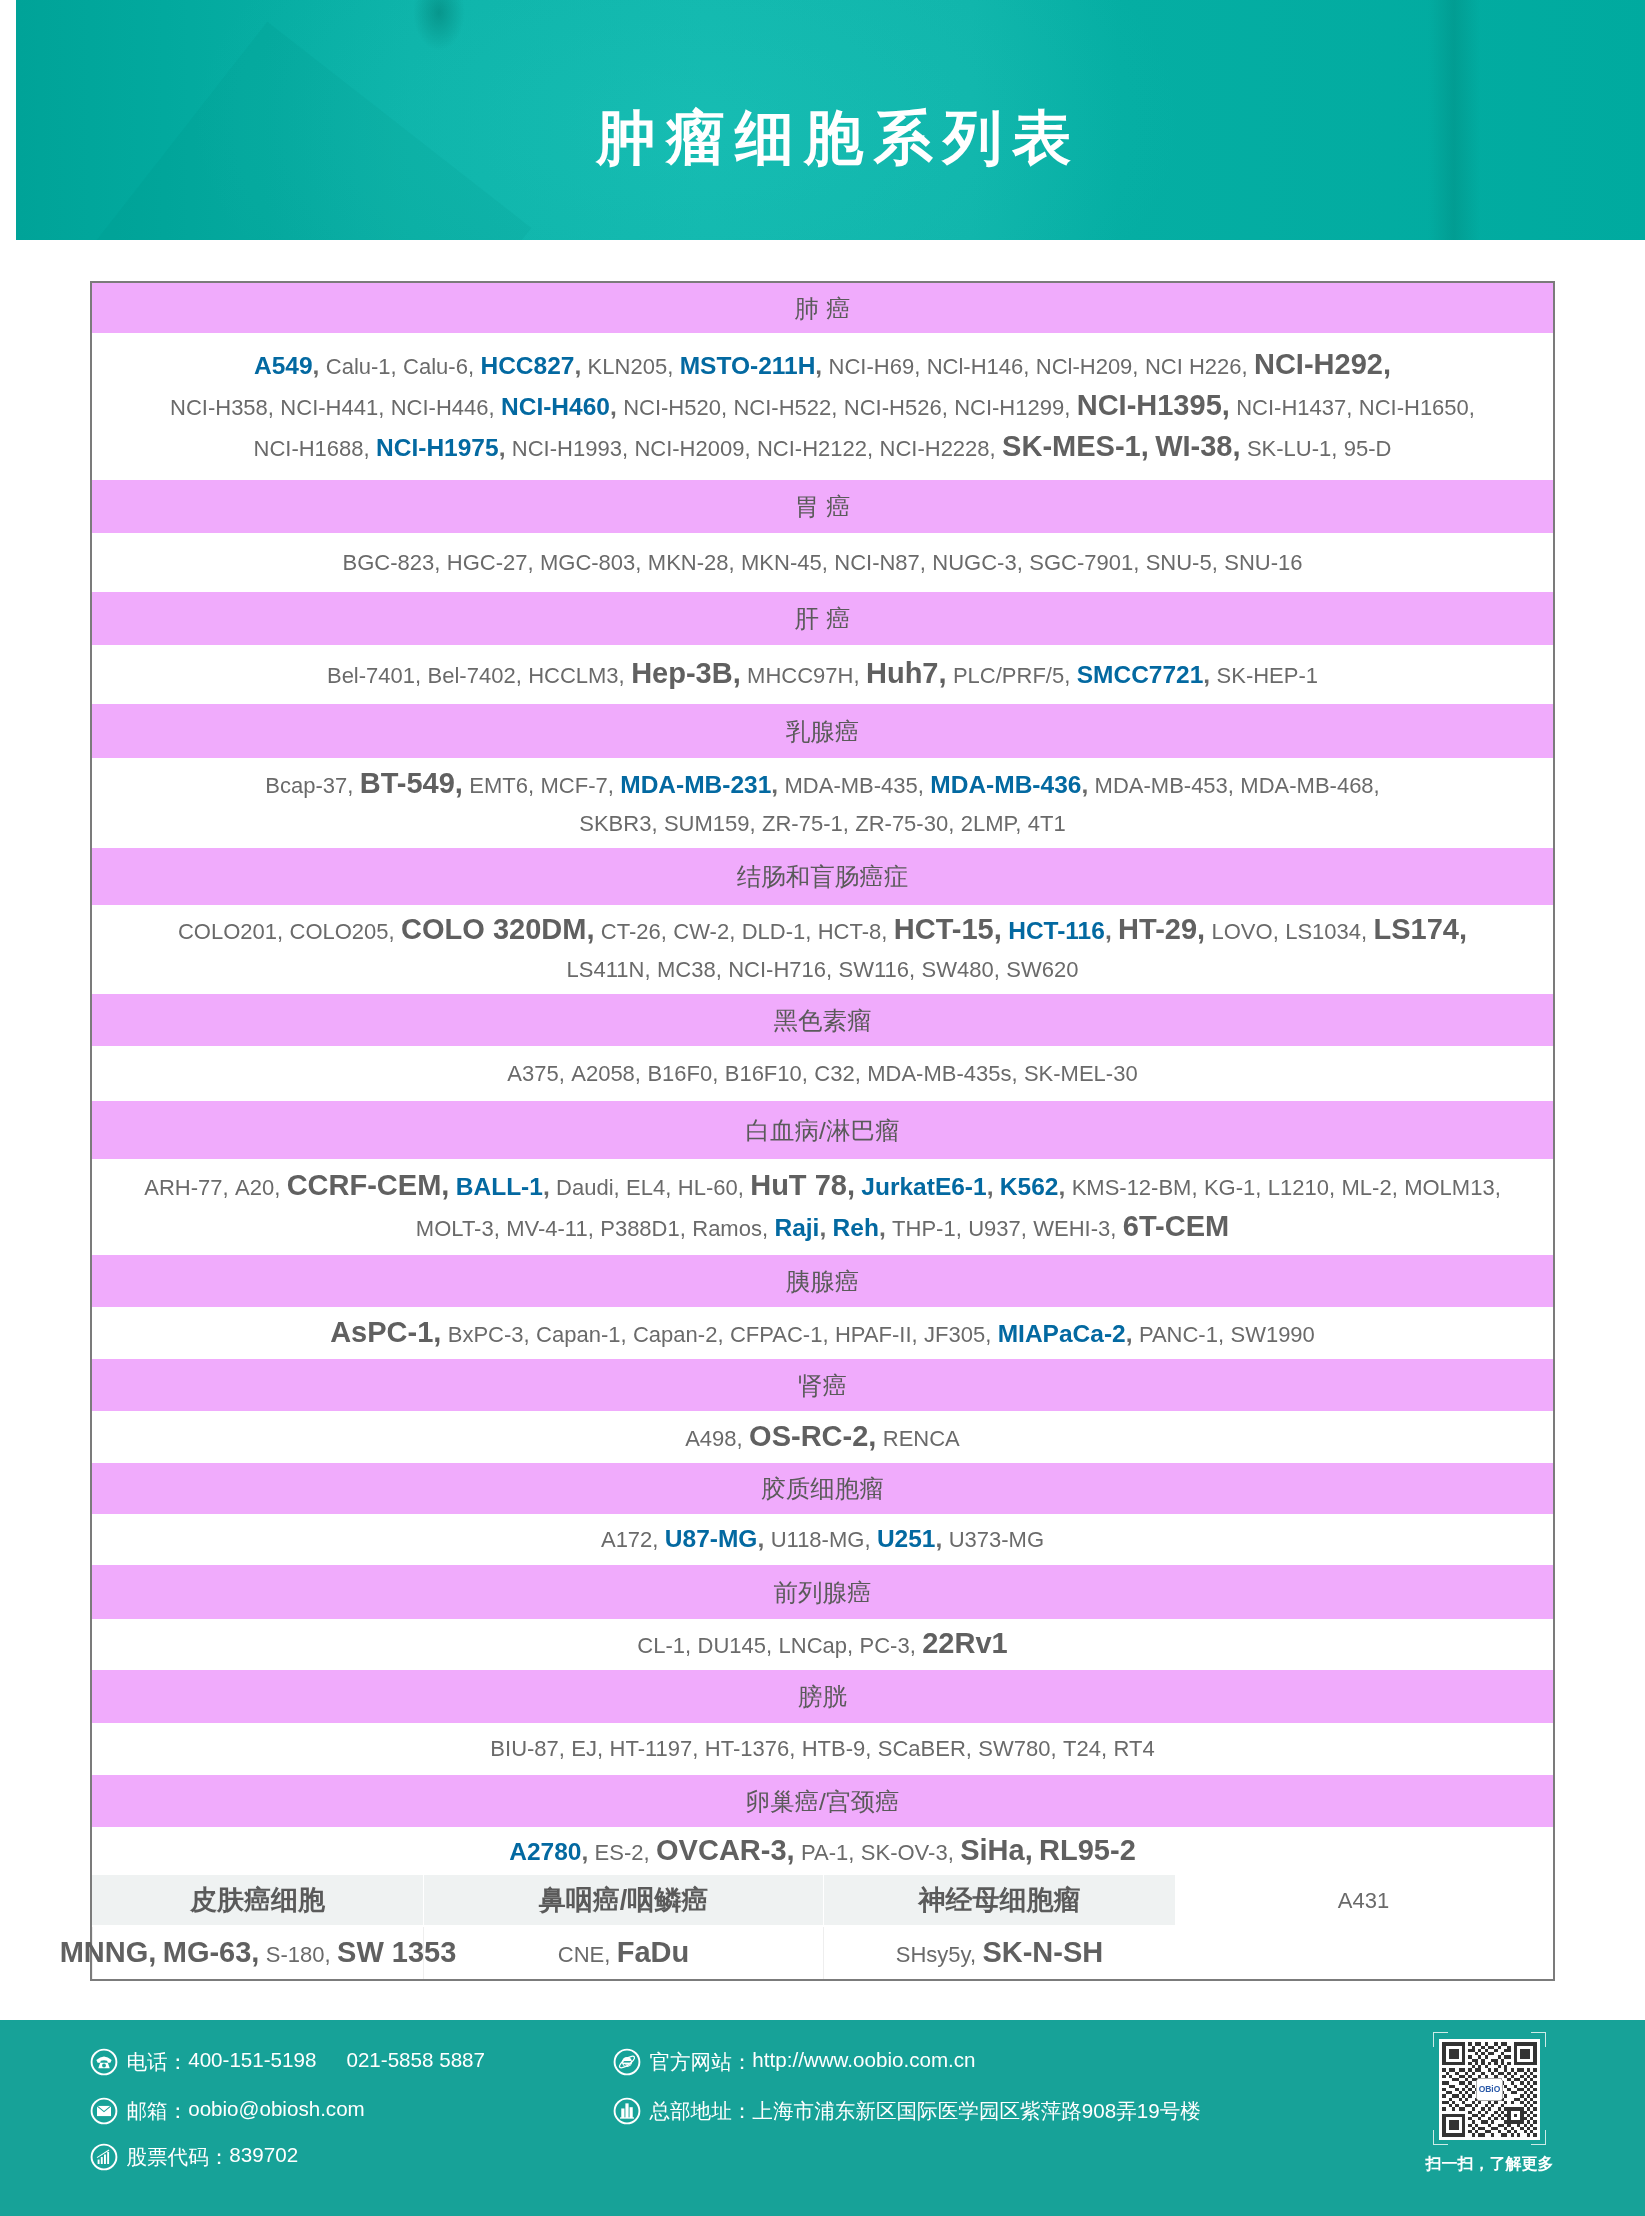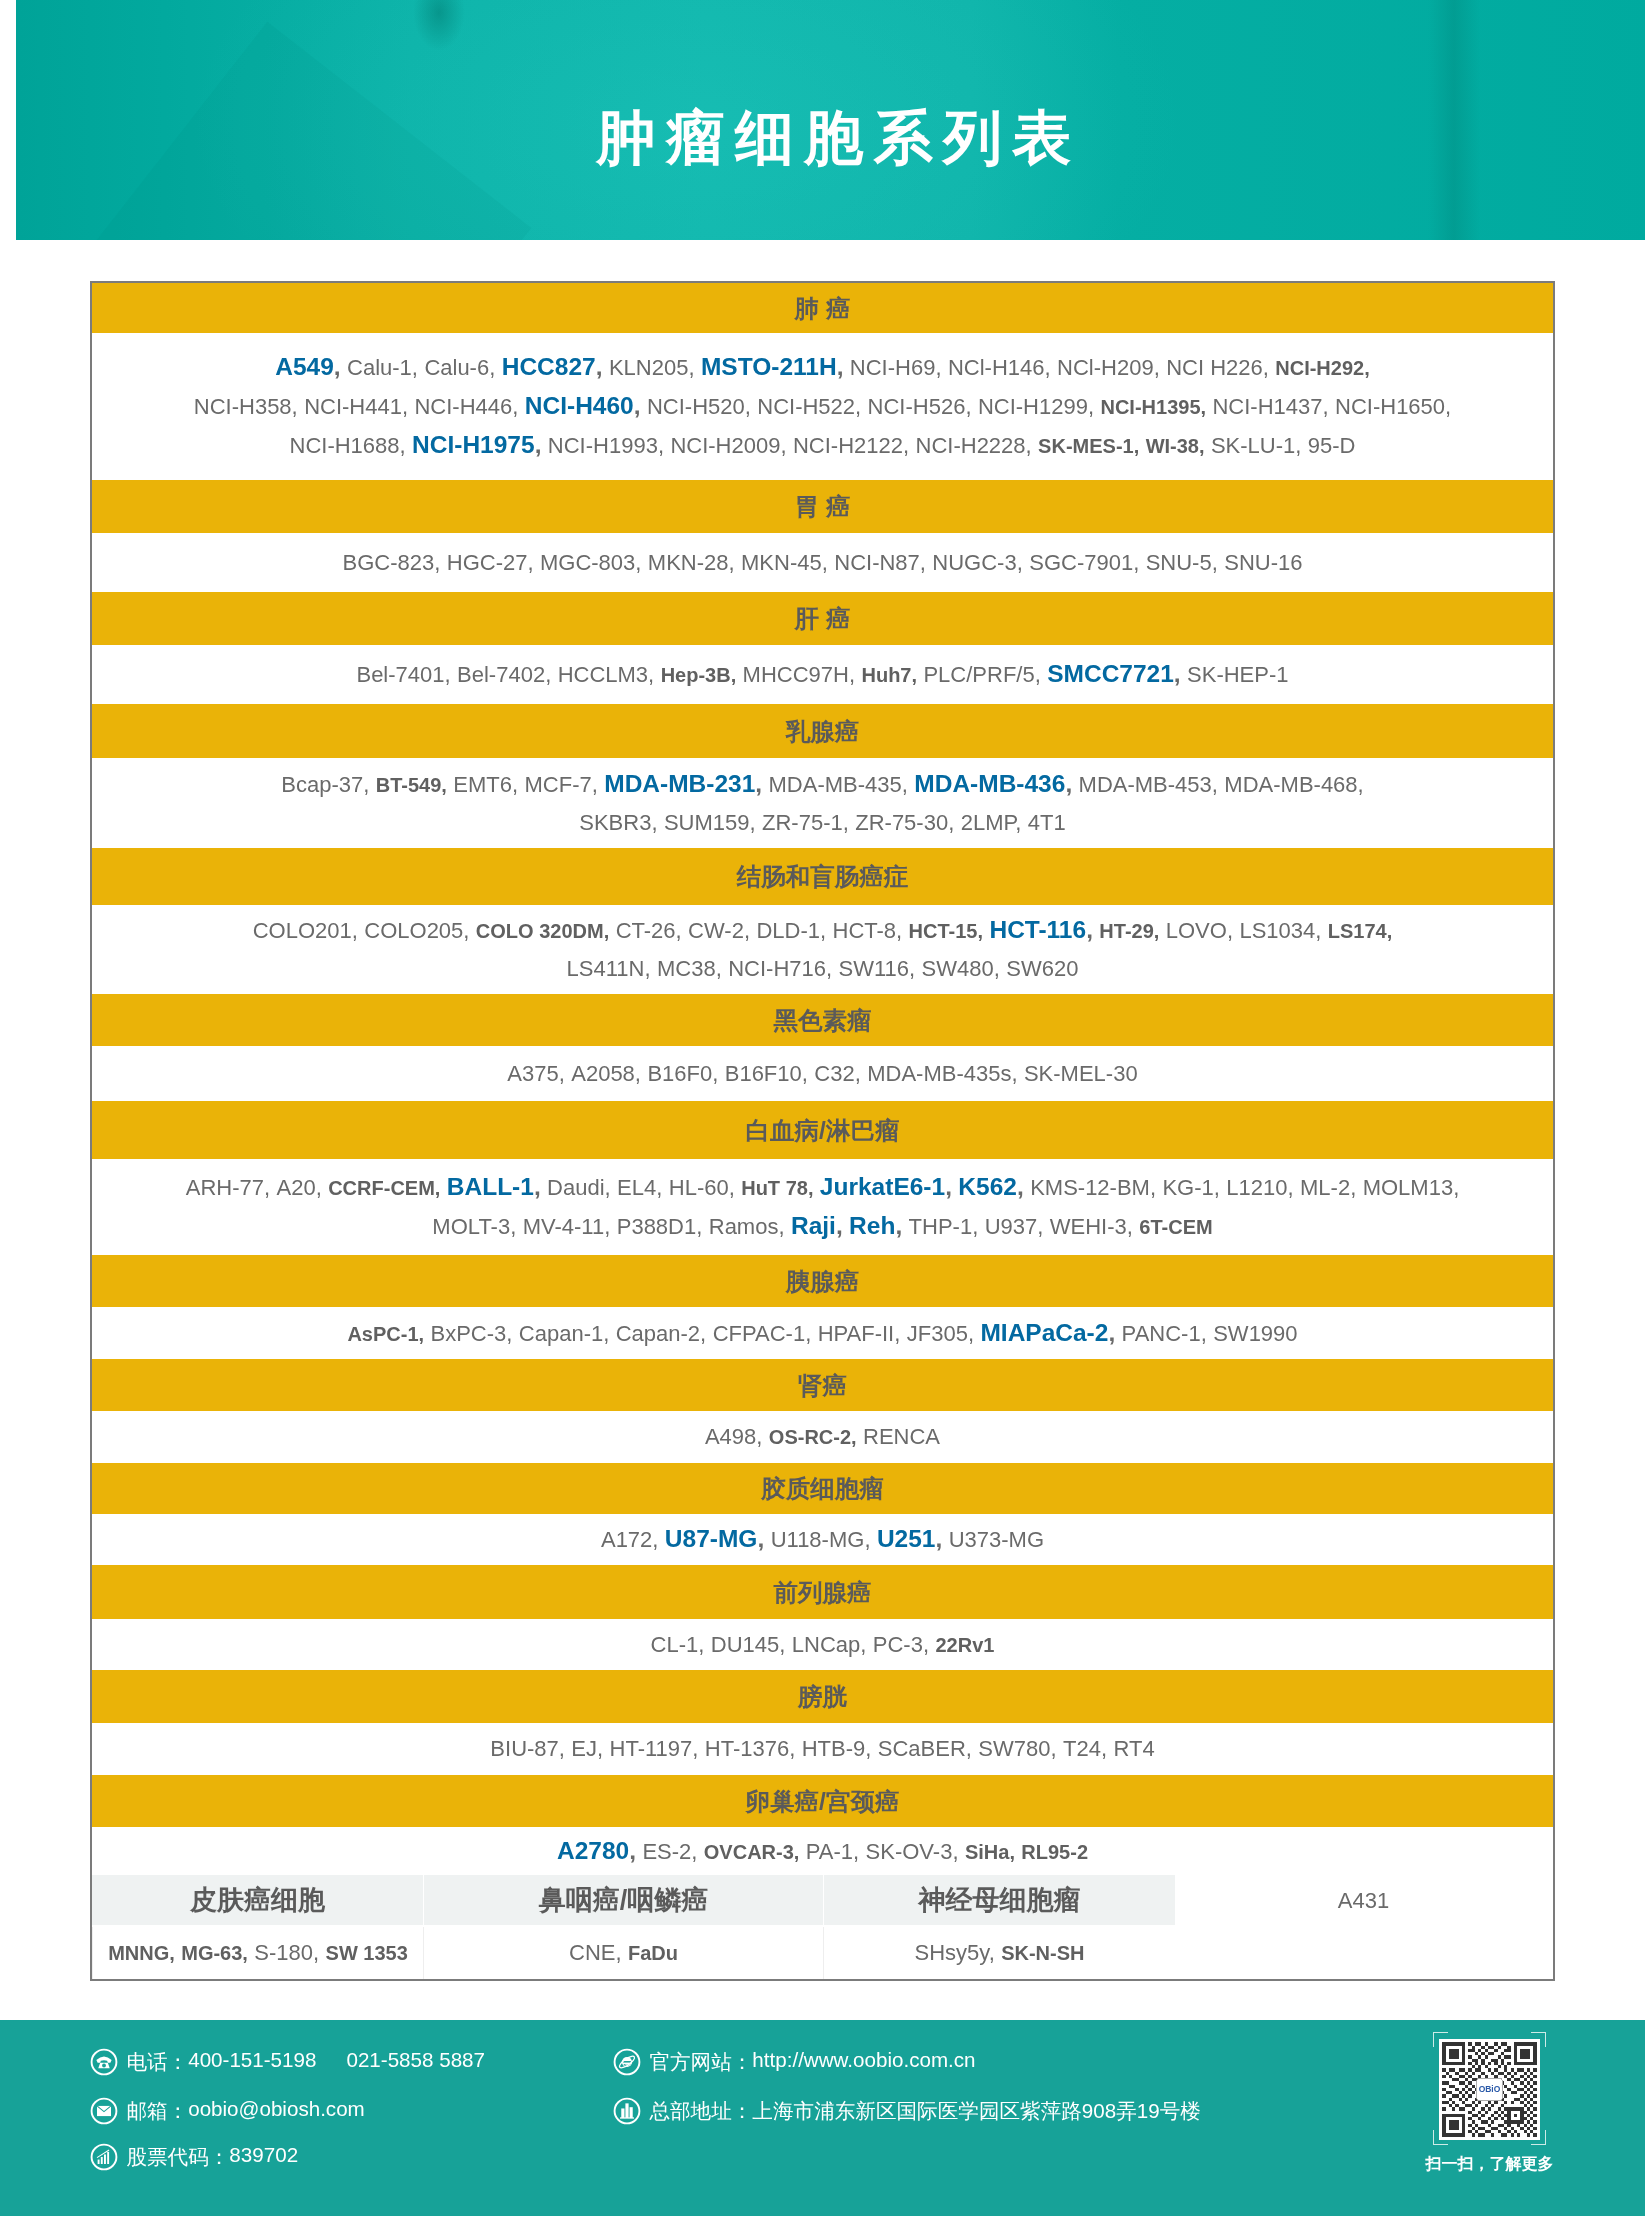--- a/index.html
+++ b/index.html
@@ -35,32 +35,32 @@
     font-size: 59px; line-height: 71px; font-weight: bold; color: #ffffff; letter-spacing: 10.3px;
   }
 
   
   .table {
     position: absolute; left: 90px; top: 281px; width: 1465px;
     border: 2.6px solid #7b7b7b; box-sizing: border-box; background: #ffffff;
   }
   .sec-h {
     height: var(--hh); display: flex; align-items: center; justify-content: center;
-    background: #eab308; color: #5a5a5a; font-size: 24.5px; font-weight: bold;
+    background: #f0abfc; color: #5a5a5a; font-size: 24.5px; font-weight: normal;
   }
   .sec-c {
     height: var(--ch); display: flex; flex-direction: column; justify-content: center; align-items: center;
     background: #ffffff;
   }
   .line {
     display: flex; justify-content: center; align-items: baseline; column-gap: 6.4px;
     line-height: 38px; white-space: nowrap;
   }
   .it { font-size: 22px; color: #6a6a6a; }
-  .it.b { font-size: 20px; font-weight: bold; color: #606060; }
+  .it.b { font-size: 29px; font-weight: bold; color: #606060; }
   .it.t { font-size: 24.5px; font-weight: bold; color: #0369a1; }
   .it::after { content: var(--sep); color: #6a6a6a; }
   .it.b::after { color: #606060; }
   .it.last::after { content: none; }
 
   .grid4 { display: grid; grid-template-columns: 331px 400px 352px 377px; }
   .g-h {
     height: 50px; display: flex; align-items: center; justify-content: center;
     background: #eff2f2; color: #5a5a5a; font-size: 27px; font-weight: bold;
     box-sizing: border-box; border-left: 1.9px solid #ffffff;

